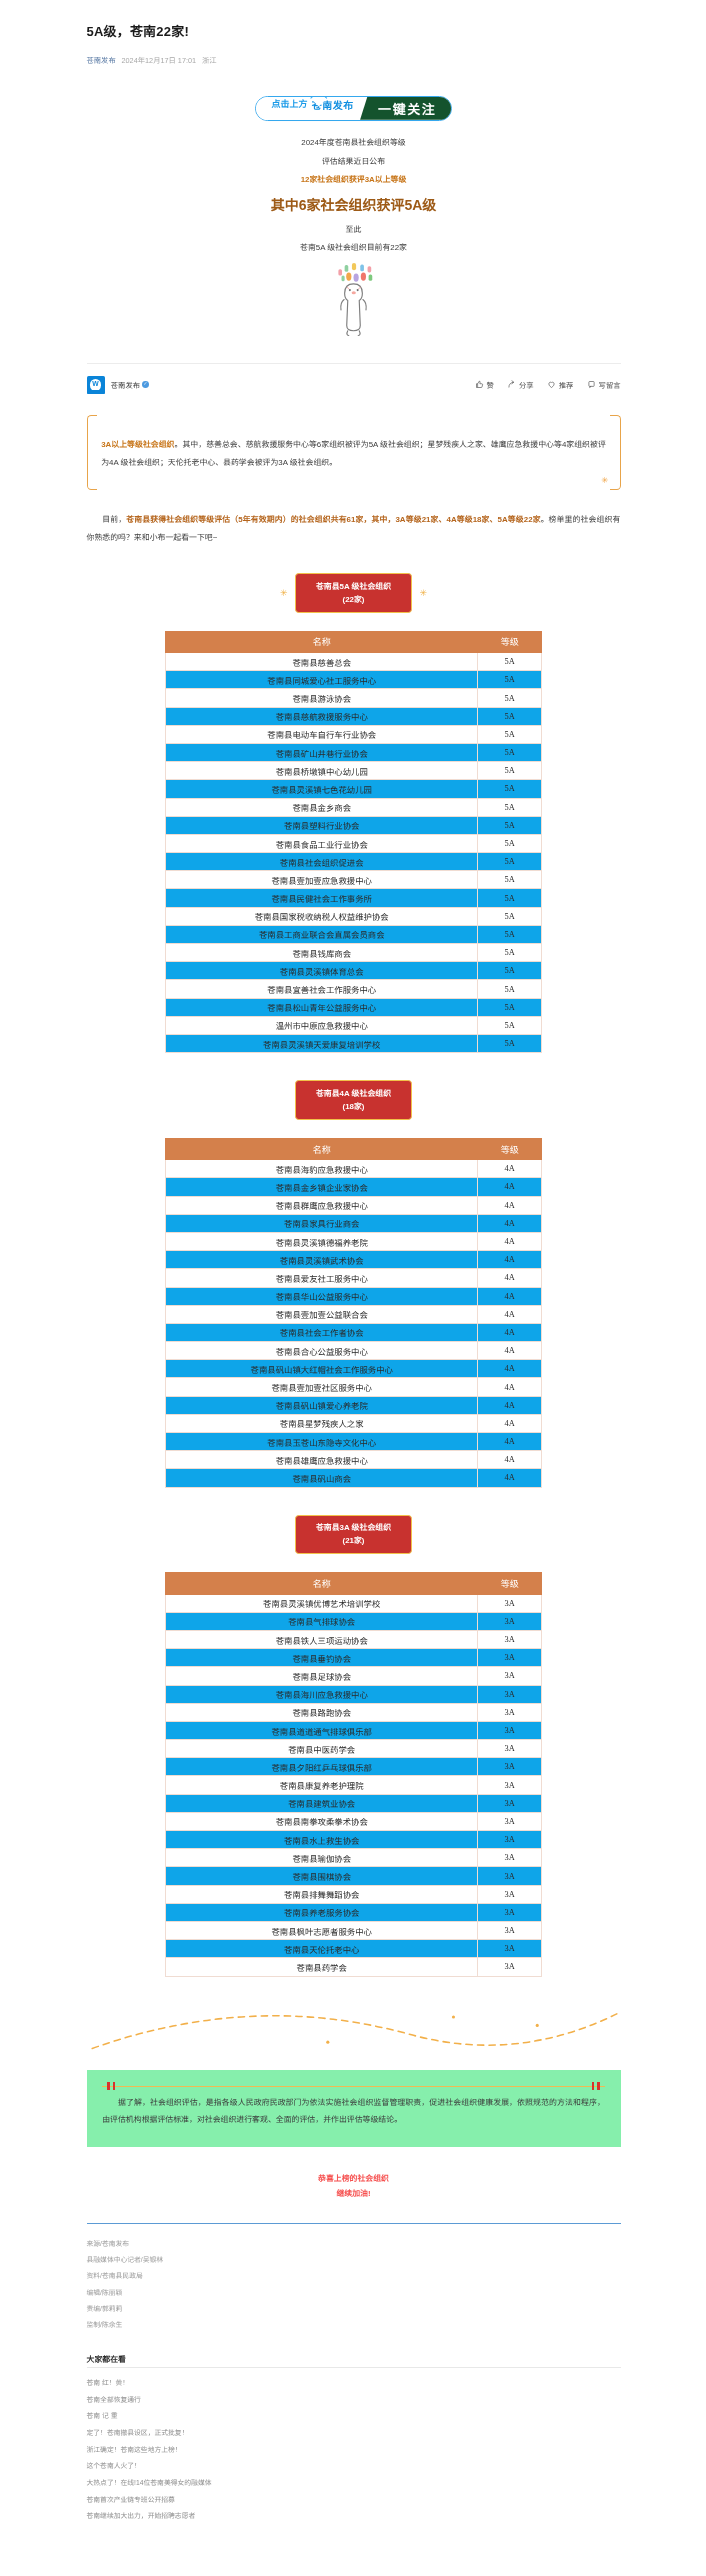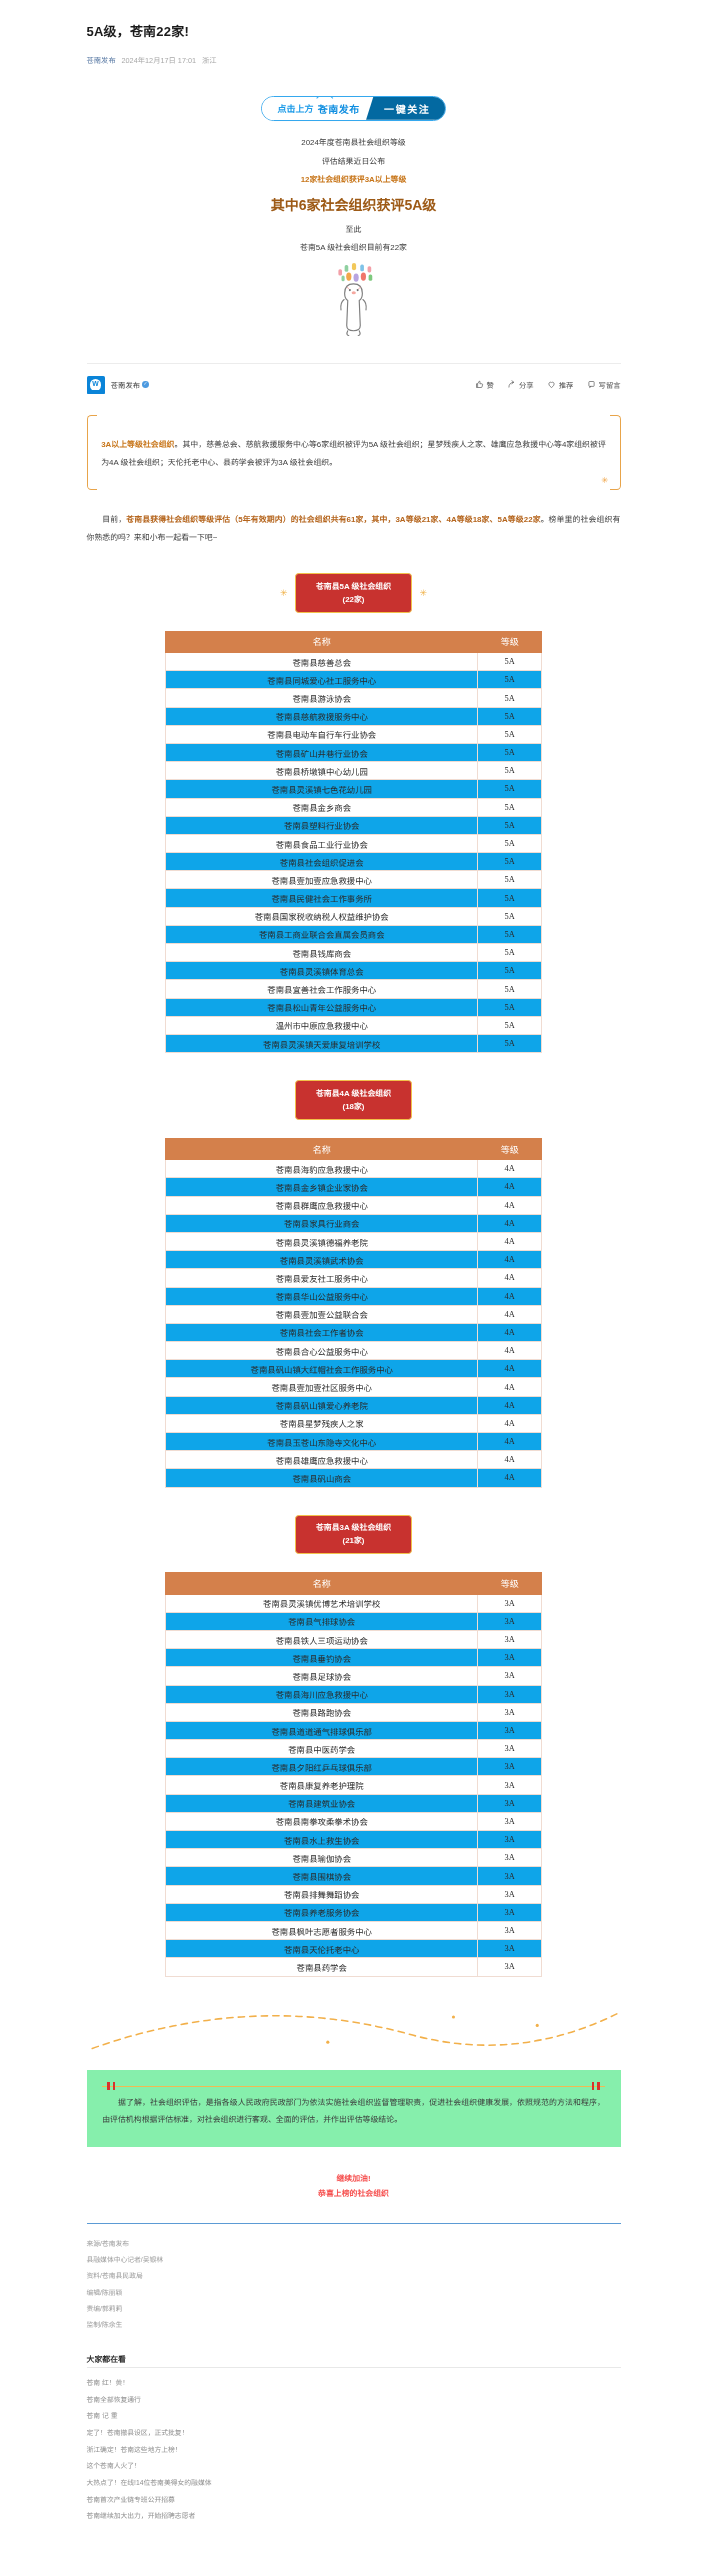--- a/index.html
+++ b/index.html
@@ -26,27 +26,27 @@
   .meta-loc{color:#a8a8a8;}
 
   
   .follow-banner{display:flex;justify-content:center;margin:31px 0 13.6px 0;}
   .follow-pill{
     position:relative;display:flex;align-items:stretch;height:23px;
     border:1px solid #35a8ee;border-radius:12.6px;overflow:hidden;background:#fff;
     box-shadow:0 0.5px 0 rgba(0,0,0,.02);
   }
   .follow-left{
-    display:flex;align-items:center;gap:4.2px;padding:0 13.6px 0 15.7px;background:#fff;
+    display:flex;align-items:flex-start;gap:4.2px;padding:0 13.6px 0 15.7px;background:#fff;
     font-size:9px;font-weight:bold;color:#1a9ae8;white-space:nowrap;
   }
   .follow-left .brand{font-size:10px;color:#0f8ee0;letter-spacing:0.5px;}
   .follow-right{
-    display:flex;align-items:center;padding:0 14.7px 0 18px;background:#0369a1;color:#fff;
-    font-size:10px;font-weight:bold;letter-spacing:1.6px;white-space:nowrap;
+    display:flex;align-items:center;padding:0 14.7px 0 18px;background:#14532d;color:#fff;
+    font-size:13px;font-weight:bold;letter-spacing:1.6px;white-space:nowrap;
     clip-path:polygon(7.3px 0,100% 0,100% 100%,0 100%);
     margin-left:-7.3px;
   }
   .pointer{
     position:absolute;left:57px;top:-9px;width:0;height:0;
   }
   .pointer:before{
     content:"";position:absolute;width:10.5px;height:10.5px;border-left:1px solid #35a8ee;
     border-top:1px solid #35a8ee;transform:rotate(45deg);background:#fff;left:0;top:4.2px;
   }
@@ -598,22 +598,22 @@
       <span class="bar"></span>
       <span class="tick t1"></span>
           <span class="tick t2"></span>
       <span class="tick t3"></span>
           <span class="tick t4"></span>
     </div>
     <p class="note-para">据了解，社会组织评估，是指各级人民政府民政部门为依法实施社会组织监督管理职责，促进社会组织健康发展，依照规范的方法和程序，由评估机构根据评估标准，对社会组织进行客观、全面的评估，并作出评估等级结论。</p>
   </div>
 
   <div class="congrats">
+    <div>恭喜上榜的社会组织</div>
     <div>继续加油!</div>
-    <div>恭喜上榜的社会组织</div>
   </div>
 
   <div class="credits-rule"></div>
   <div class="credits">
     <div>来源/苍南发布</div>
     <div>县融媒体中心记者/吴银林</div>
     <div>资料/苍南县民政局</div>
     <div>编辑/陈丽颖</div>
     <div>责编/郭莉莉</div>
     <div>监制/陈余生</div>

